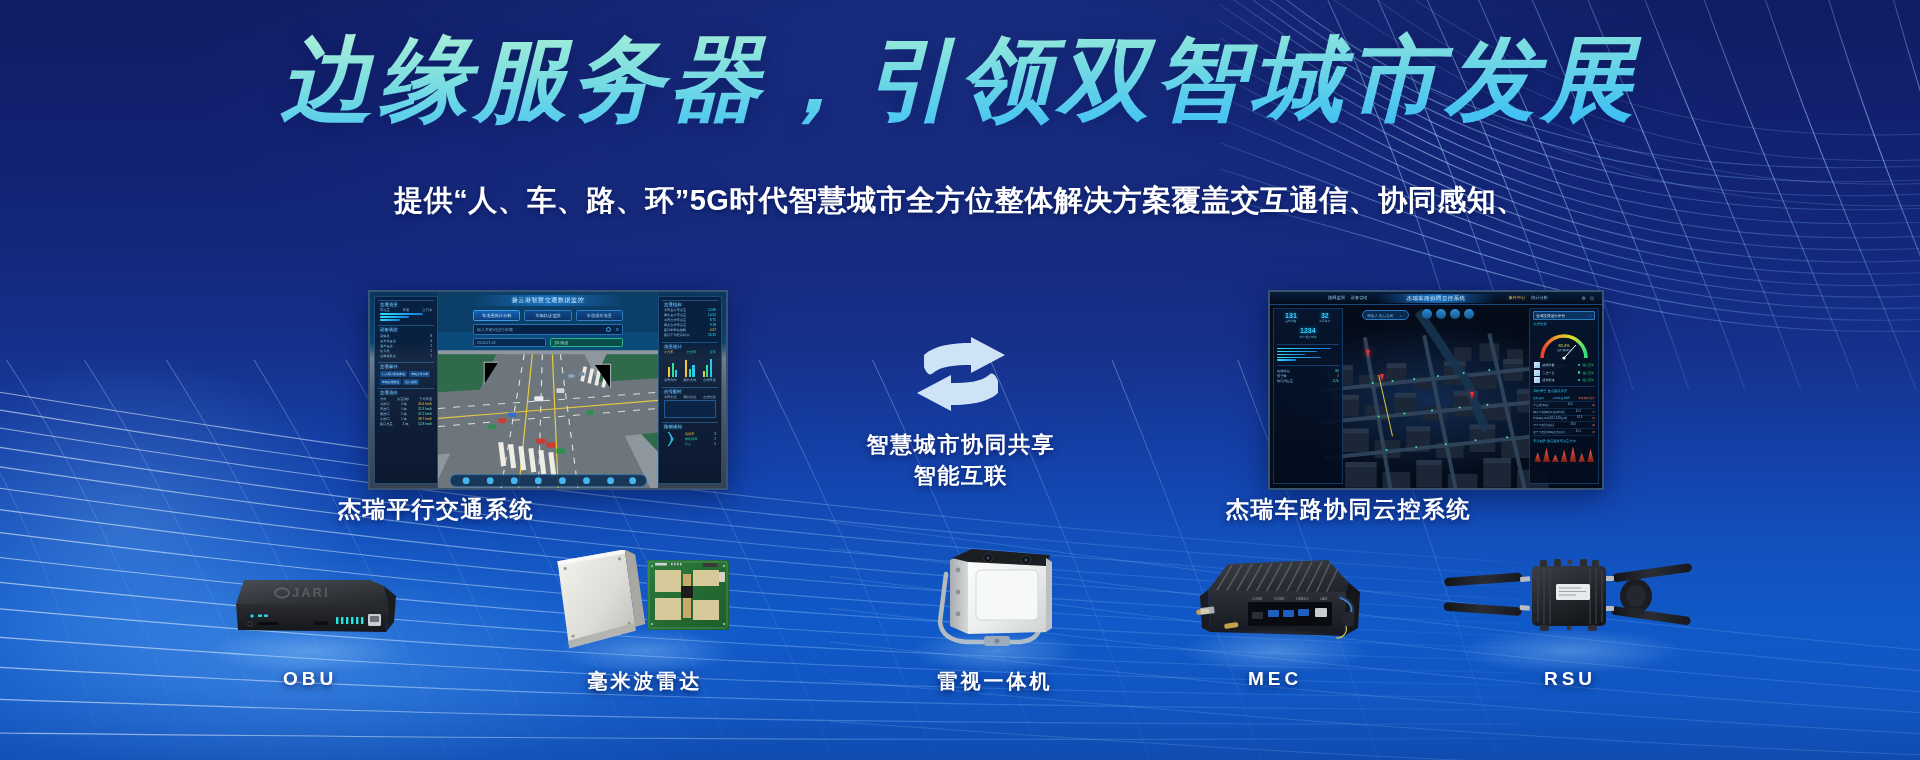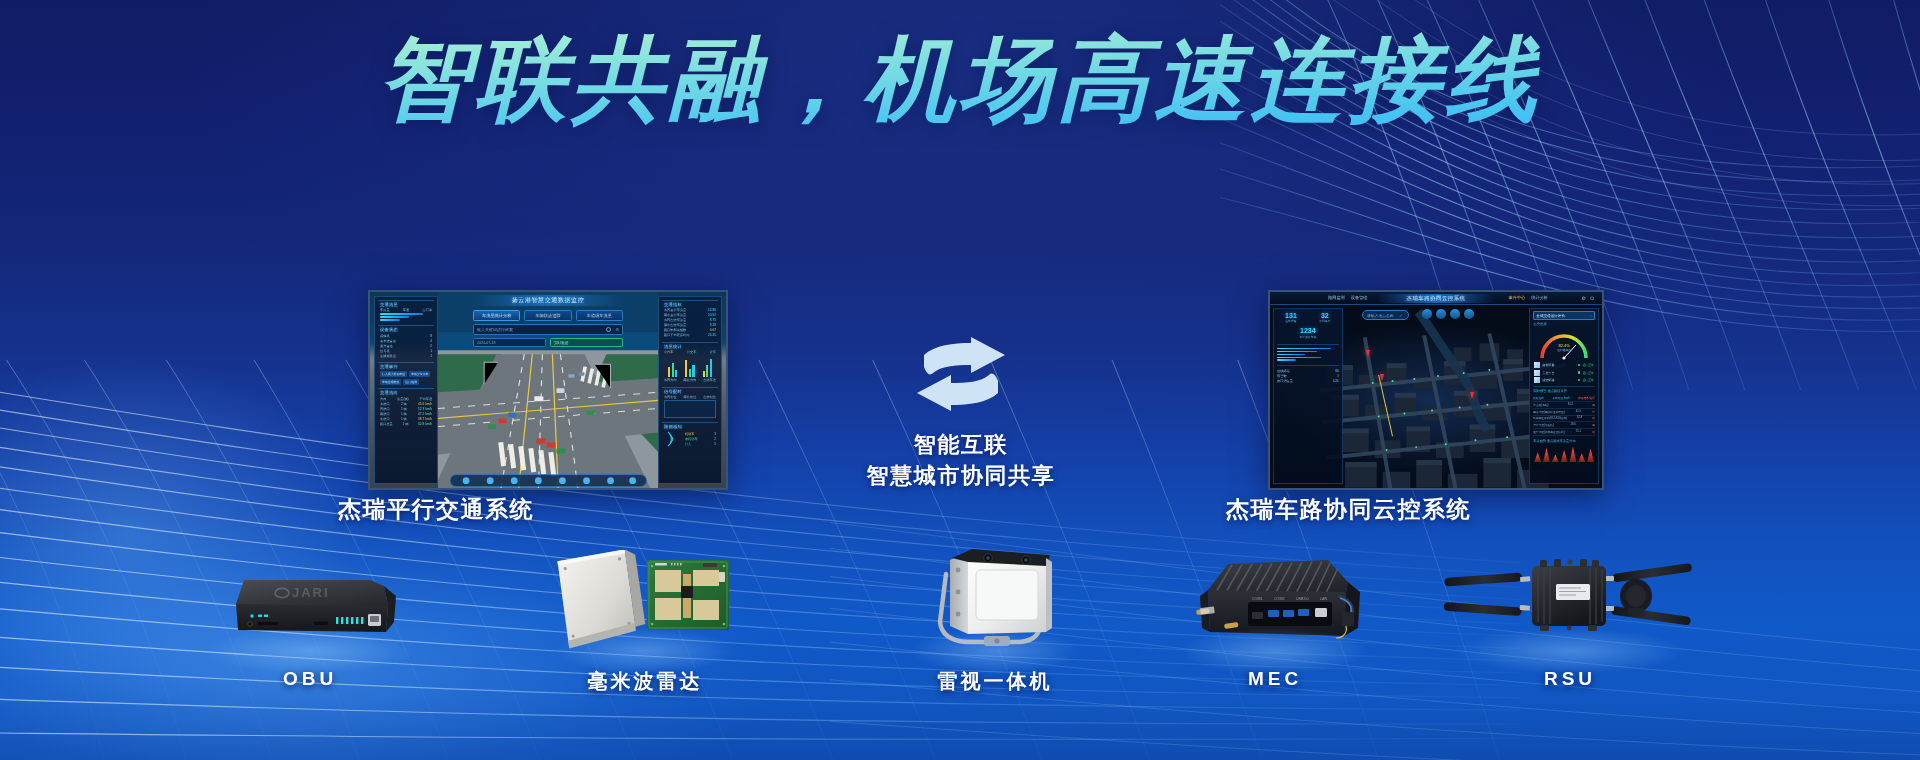--- a/index.html
+++ b/index.html
@@ -320,23 +320,24 @@
       <path d="M-20 30  C 260 64, 620 120, 1180 168"></path>
       <path d="M-20 56  C 262 90, 622 144, 1180 188"></path>
       <path d="M-20 84  C 264 118, 624 170, 1180 208"></path>
       <path d="M-20 116 C 266 148, 626 196, 1180 228"></path>
       <path d="M-20 150 C 268 180, 628 222, 1180 248"></path>
       <path d="M-20 188 C 270 214, 630 250, 1180 268"></path>
       <path d="M-20 230 C 272 250, 632 278, 1180 288"></path>
     </g>
   </svg>
 
-  <div class="headline">智联共融，机场高速连接线</div>
+  <div class="headline">边缘服务器，引领双智城市发展</div>
 
   <div class="subtitle">
+    <div>提供“人、车、路、环”5G时代智慧城市全方位整体解决方案覆盖交互通信、协同感知、</div>
   </div>
 
   <div class="panel" id="panel-left">
     <div class="dash">
       <div class="dash-bg"></div>
 
       <svg class="road-zone" viewBox="0 0 220 200" preserveAspectRatio="none">
 
         <rect x="0" y="0" width="220" height="62" fill="#0c3f68"></rect>
         <rect x="0" y="40" width="220" height="24" fill="#0a4f80" opacity=".8"></rect>
@@ -611,22 +612,22 @@
   <div class="panel-caption" id="caption-left">杰瑞平行交通系统</div>
 
   <div id="exchange">
     <svg width="96" height="86" viewBox="0 0 96 86">
       <g fill="#cfe3f7">
         <path d="M11 16 C 22 6, 40 4, 58 4 L58 -2 L92 16 L58 34 L58 26 C 42 26, 28 27, 20 34 C 16 38, 13 33, 11 28 Z" transform="translate(0,6)"></path>
         <path d="M85 40 C 74 50, 56 52, 38 52 L38 58 L4 40 L38 22 L38 30 C 54 30, 68 29, 76 22 C 80 18, 83 23, 85 28 Z" transform="translate(0,20)"></path>
       </g>
     </svg>
     <div class="exchange-text">
+      <div>智慧城市协同共享</div>
       <div>智能互联</div>
-      <div>智慧城市协同共享</div>
     </div>
   </div>
 
   <div class="panel" id="panel-right">
     <div class="city">
       <div class="city-bg"></div>
 
       <svg style="position:absolute;inset:0" viewBox="0 0 336 200" preserveAspectRatio="none">
         <g fill="#1b2736">
           <rect x="58" y="78" width="26" height="16"></rect>

